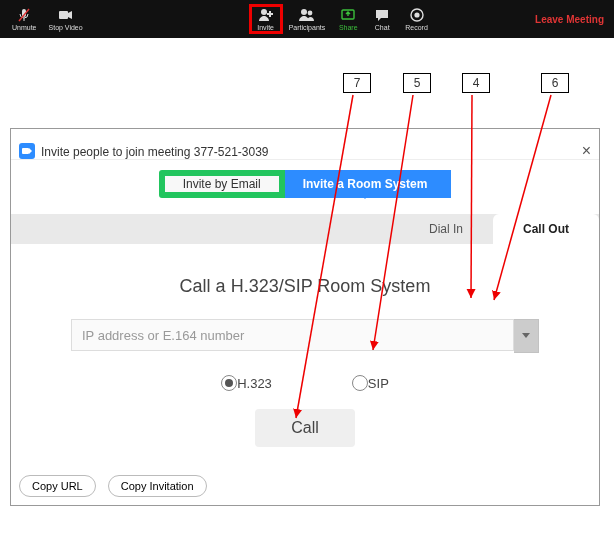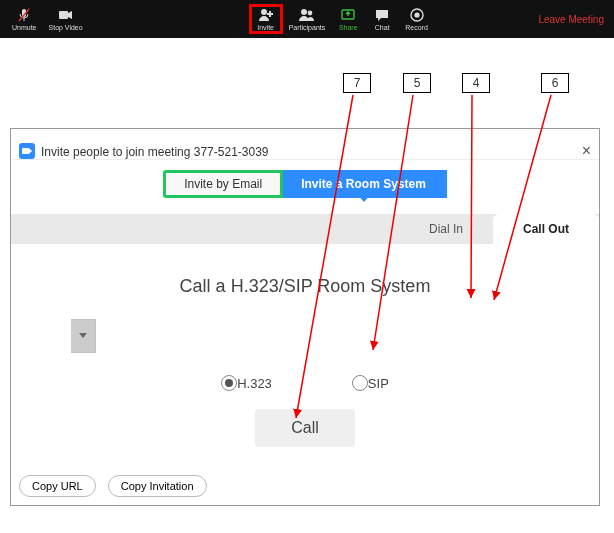--- a/index.html
+++ b/index.html
@@ -6,34 +6,34 @@
 .stage{position:relative;width:614px;height:533px;overflow:hidden}
 
 .topbar{position:absolute;top:0;left:0;right:0;height:38px;background:#111;display:flex;align-items:center;padding:0 6px}
 .tb-item{display:flex;flex-direction:column;align-items:center;justify-content:center;color:#ddd;font-size:7px;padding:2px 6px;min-width:34px;box-sizing:border-box}
 .tb-item .ic{height:16px;display:flex;align-items:center;justify-content:center;margin-bottom:1px}
 .tb-item svg{display:block}
 .tb-item.highlight{border:3px solid #e00;padding:0 4px}
 .tb-item.share .lbl{color:#3bbf3b}
 .tb-item.share svg rect{stroke:#3bbf3b}
 .tb-spacer{flex:1}
-.leave{color:#e03535;font-size:10px;font-weight:normal;padding-right:4px}
+.leave{color:#e03535;font-size:10px;font-weight:bold;padding-right:4px}
 
 .anno{position:absolute;border:1px solid #000;background:#fff;font-size:12px;padding:2px 8px;min-width:10px;text-align:center}
 
 .dialog{position:absolute;left:10px;top:128px;width:590px;height:378px;border:1px solid #999;background:#fff;box-sizing:border-box}
 .dlg-head{display:flex;align-items:flex-end;height:30px;padding:0 8px;border-bottom:1px solid #eee}
 .dlg-head .zicon{width:16px;height:16px;border-radius:3px;background:#2d8cff;margin-right:6px;position:relative}
 .dlg-head .zicon::before{content:"";position:absolute;left:3px;top:5px;width:7px;height:6px;background:#fff;border-radius:1px}
 .dlg-head .zicon::after{content:"";position:absolute;left:10px;top:5px;border-left:3px solid #fff;border-top:3px solid transparent;border-bottom:3px solid transparent}
 .dlg-title{font-size:12px;color:#333}
 .dlg-close{margin-left:auto;font-size:16px;color:#555;cursor:pointer;line-height:1}
 
 .methods{display:flex;justify-content:center;padding:10px 0 16px}
-.mbtn{border:3px solid #22c55e;background:#f8f8f8;font-size:12px;padding:6px 18px;cursor:pointer;height:28px;box-sizing:border-box;display:flex;align-items:center}
+.mbtn{border:6px solid #22c55e;background:#f8f8f8;font-size:12px;padding:6px 18px;cursor:pointer;height:28px;box-sizing:border-box;display:flex;align-items:center}
 .mbtn.left{border-top-left-radius:3px;border-bottom-left-radius:3px}
 .mbtn.mid{border-left:none}
 .mbtn.active{background:#2d8cff;border-color:#2d8cff;color:#fff;font-weight:bold;border-left:none;position:relative}
 .mbtn.active::after{content:"";position:absolute;left:50%;transform:translateX(-50%);bottom:-7px;border-left:6px solid transparent;border-right:6px solid transparent;border-top:7px solid #2d8cff}
 
 .tabs-wrap{background:#e9e9e9}
 .tabs{display:flex;justify-content:flex-end}
 .tab{font-size:12px;padding:8px 30px;color:#555;cursor:pointer}
 .tab.active{background:#ffffff;font-weight:bold;border-top-left-radius:6px;border-top-right-radius:6px;color:#222}
 
@@ -153,20 +153,21 @@
   <div class="tabs-wrap">
     <div class="tabs">
       <div class="tab">Dial In</div>
       <div class="tab active">Call Out</div>
     </div>
   </div>
 
   <div class="body">
     <div class="section-title">Call a H.323/SIP Room System</div>
     <div class="iprow">
+      <input class="ipfield" placeholder="IP address or E.164 number" style="">
       <div class="ddbtn">
         <svg width="8" height="6">
               <path d="M0 0l4 5 4-5z" fill="#666"></path>
             </svg>
       </div>
     </div>
     <div class="radios">
       <label>
         <span class="radio-dot sel"></span>
         <span>H.323</span>

